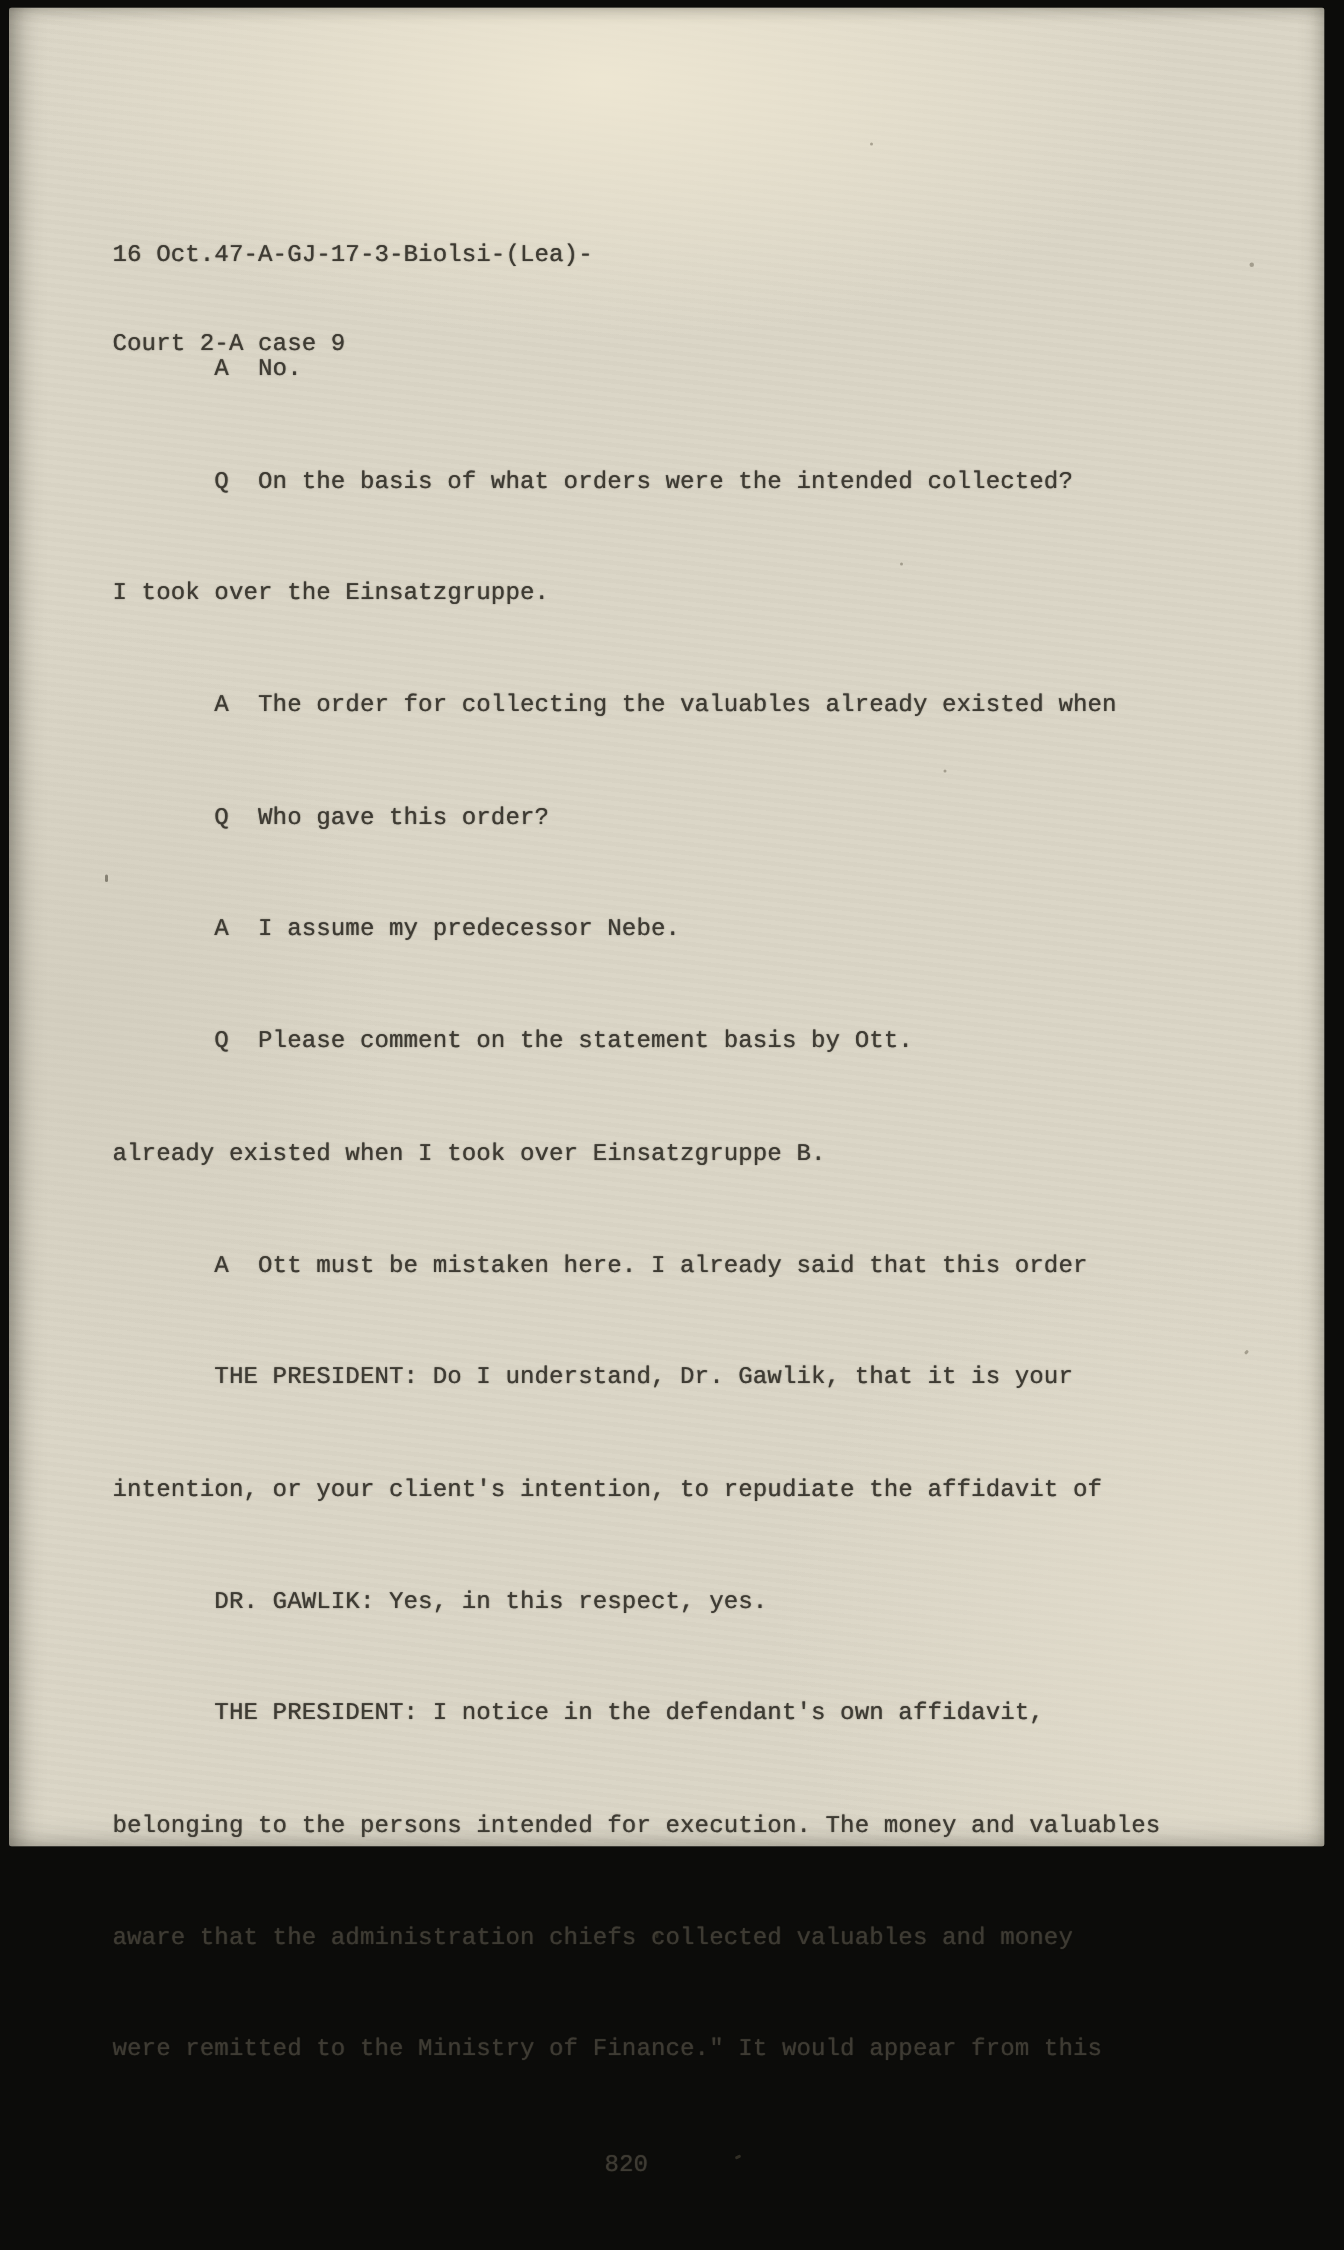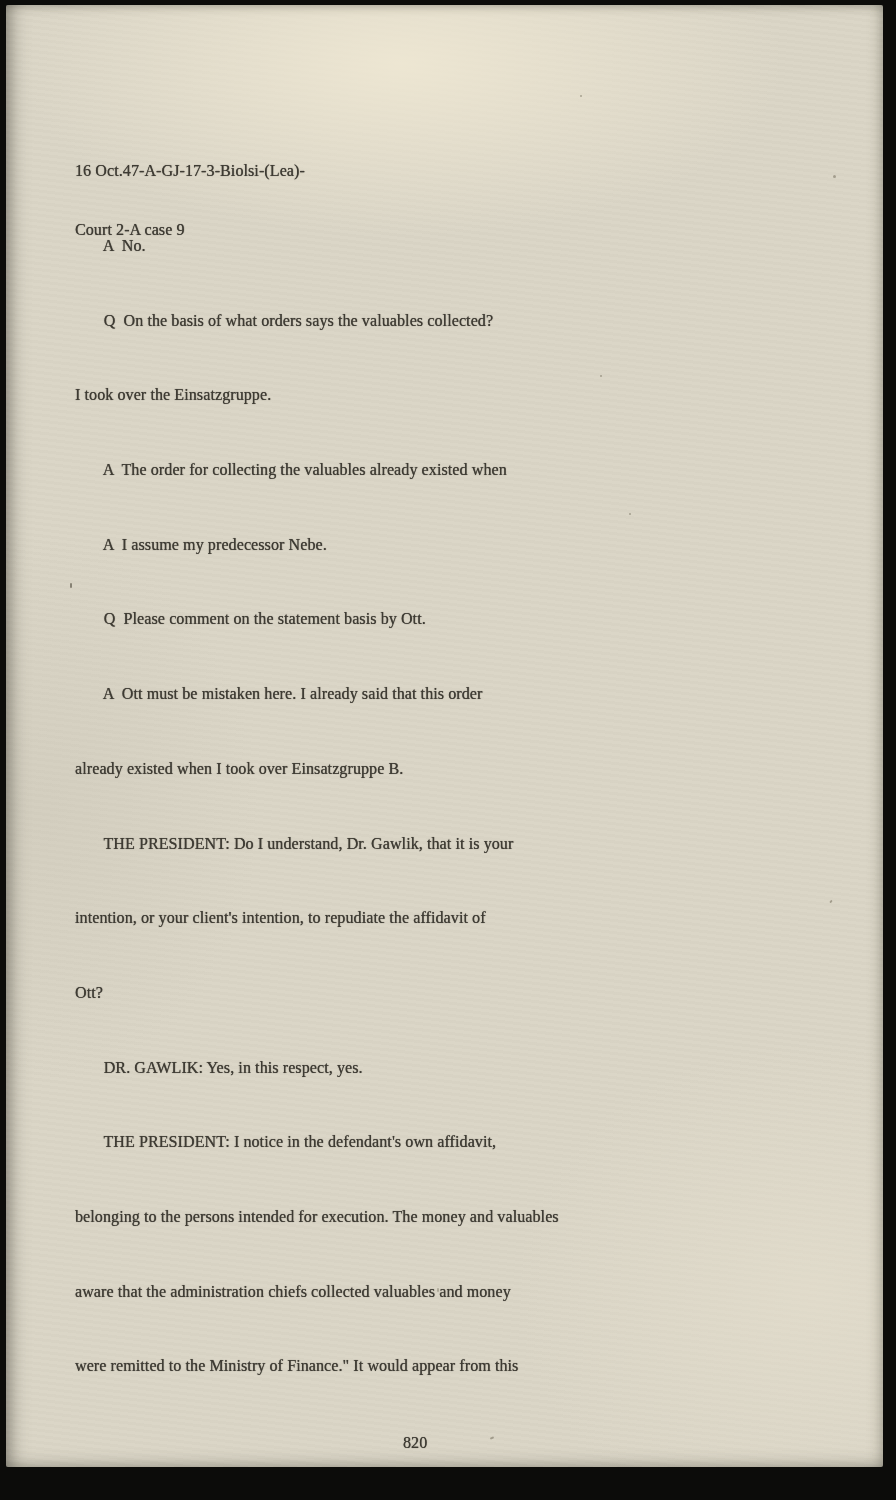--- a/index.html
+++ b/index.html
@@ -14,34 +14,33 @@
     background: #0c0c0a; 
     position: relative;
     font-family: "Liberation Mono", "DejaVu Sans Mono", monospace;
   }
 
   .page {
     position: absolute;
     left: 6px;
     top: 5px;
     width: 877px;
-    height: 1462px;
+    height: 1226px;
     background-color: #dad5c6;
     background-image:
       radial-gradient(ellipse 620px 280px at 45% 4%, rgba(238,231,211,0.95), rgba(238,231,211,0) 62%),
       radial-gradient(ellipse 500px 420px at 92% 88%, rgba(229,223,206,0.6), rgba(229,223,206,0) 60%),
       radial-gradient(ellipse 400px 500px at 4% 55%, rgba(198,193,178,0.35), rgba(198,193,178,0) 55%),
       repeating-linear-gradient(7deg, rgba(255,255,255,0.025) 0 3px, rgba(120,115,100,0.025) 3px 6px);
     box-shadow:
       inset 14px 0 18px -10px rgba(70,68,58,0.55),
       inset -10px 0 14px -8px rgba(70,68,58,0.35),
       inset 0 -10px 16px -8px rgba(70,68,58,0.30),
       inset 0 7px 10px -6px rgba(70,68,58,0.28);
     border-radius: 2px;
-    font-family: Liberation Serif, serif;
   }
 
   .doc-text {
     position: absolute;
     color: #3e3b33;
     font-size: 16px;
     text-shadow: 0 0 0.8px rgba(61,58,50,0.85), 0.4px 0.3px 0 rgba(61,58,50,0.25);
     white-space: pre;
     letter-spacing: 0.1px;
   }
@@ -85,30 +84,30 @@
 
 <div class="page">
 
   <div class="doc-text header-block">
     <div class="hln">16 Oct.47-A-GJ-17-3-Biolsi-(Lea)-</div>
     <div class="hln">Court 2-A case 9</div>
   </div>
 
   <div class="doc-text body-block">
     <div class="ln">       A  No.</div>
-    <div class="ln">       Q  On the basis of what orders says the valuables collected?</div>
+    <div class="ln">       Q  On the basis of what orders were the intended collected?</div>
     <div class="ln">I took over the Einsatzgruppe.</div>
     <div class="ln">       A  The order for collecting the valuables already existed when</div>
+    <div class="ln">       Q  Who gave this order?</div>
     <div class="ln">       A  I assume my predecessor Nebe.</div>
     <div class="ln">       Q  Please comment on the statement basis by Ott.</div>
+    <div class="ln">already existed when I took over Einsatzgruppe B.</div>
     <div class="ln">       A  Ott must be mistaken here. I already said that this order</div>
-    <div class="ln">already existed when I took over Einsatzgruppe B.</div>
     <div class="ln">       THE PRESIDENT: Do I understand, Dr. Gawlik, that it is your</div>
     <div class="ln">intention, or your client's intention, to repudiate the affidavit of</div>
-    <div class="ln">Ott?</div>
     <div class="ln">       DR. GAWLIK: Yes, in this respect, yes.</div>
     <div class="ln">       THE PRESIDENT: I notice in the defendant's own affidavit,</div>
     <div class="ln">belonging to the persons intended for execution. The money and valuables</div>
     <div class="ln">aware that the administration chiefs collected valuables and money</div>
     <div class="ln">were remitted to the Ministry of Finance." It would appear from this</div>
     
     
     
     
     

